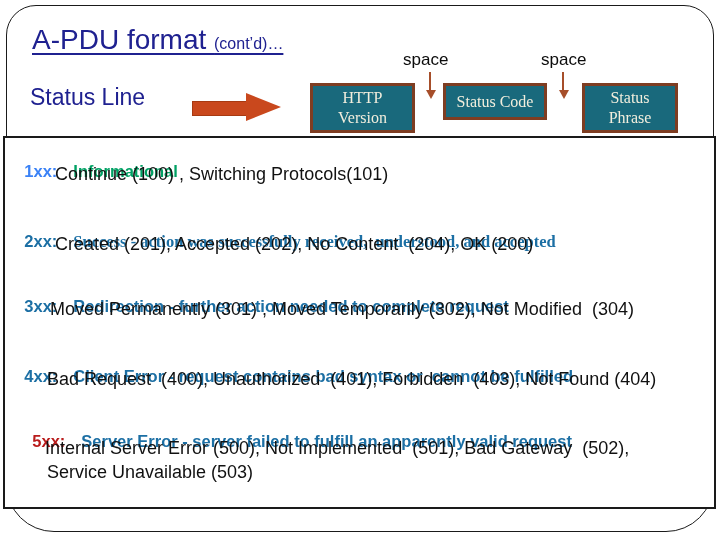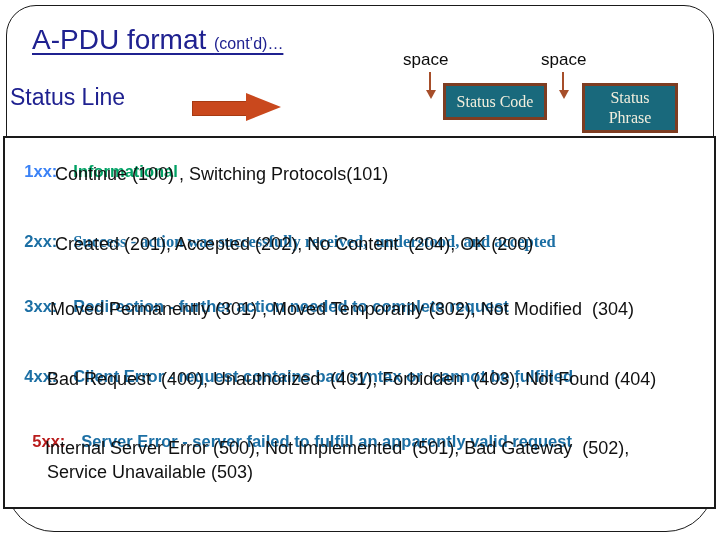--- a/index.html
+++ b/index.html
@@ -26,21 +26,21 @@
     position:absolute;top:50px;font-size:17px;font-weight:400;color:#0b0b0b;white-space:pre;
   }
   .down-arrow-stem{position:absolute;width:2px;height:19px;background:var(--space_arrow);}
   .down-arrow-head{
     position:absolute;width:0;height:0;
     border-left:5px solid transparent;border-right:5px solid transparent;
     border-top:9px solid var(--space_arrow);
   }
   
   .status-line-label{
-    position:absolute;left:10px;top:84px;font-size:23px;color:var(--navy);white-space:pre;
+    position:absolute;left:30px;top:84px;font-size:23px;color:var(--navy);white-space:pre;
   }
   
   .rarrow-shaft{position:absolute;left:192px;top:101px;width:56px;height:13px;background:var(--orange_arrow);border:1px solid var(--orange_arrow_dark);}
   .rarrow-head{
     position:absolute;left:246px;top:93px;width:0;height:0;
     border-top:14px solid transparent;border-bottom:14px solid transparent;
     border-left:35px solid var(--orange_arrow);
   }
   
   .tbox{
@@ -73,20 +73,24 @@
 
   <div class="down-arrow-stem" style="left:429px;top:72px"></div>
   <div class="down-arrow-head" style="left:426px;top:90px"></div>
   <div class="down-arrow-stem" style="left:562px;top:72px"></div>
   <div class="down-arrow-head" style="left:559px;top:90px"></div>
 
   <div class="status-line-label">Status Line</div>
   <div class="rarrow-shaft"></div>
   <div class="rarrow-head"></div>
 
+  <div class="tbox" style="left:310px;top:83px;width:105px;height:50px">
+    <div>HTTP</div>
+    <div>Version</div>
+  </div>
   <div class="tbox" style="left:443px;top:83px;width:104px;height:37px">
     <div>Status Code</div>
   </div>
   <div class="tbox" style="left:582px;top:83px;width:96px;height:50px">
     <div>Status</div>
     <div>Phrase</div>
   </div>
 
   <div class="body-box"></div>
 

